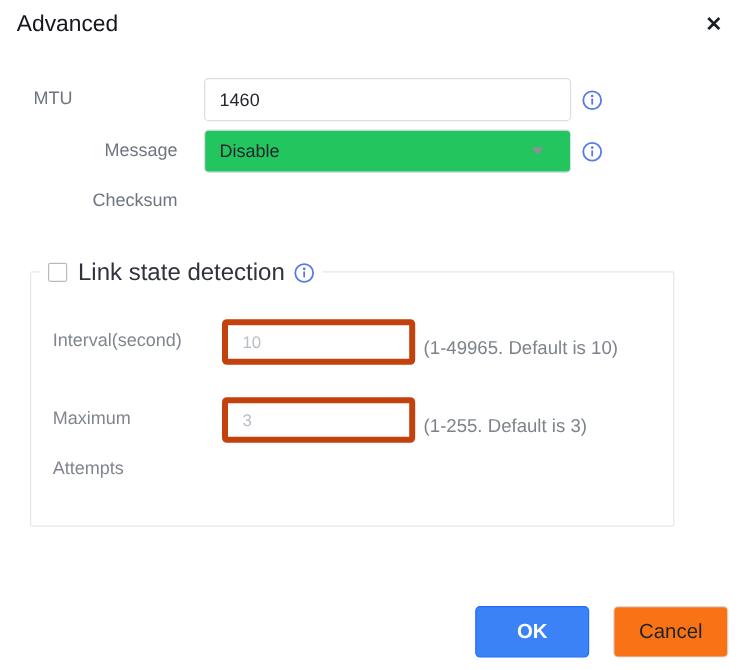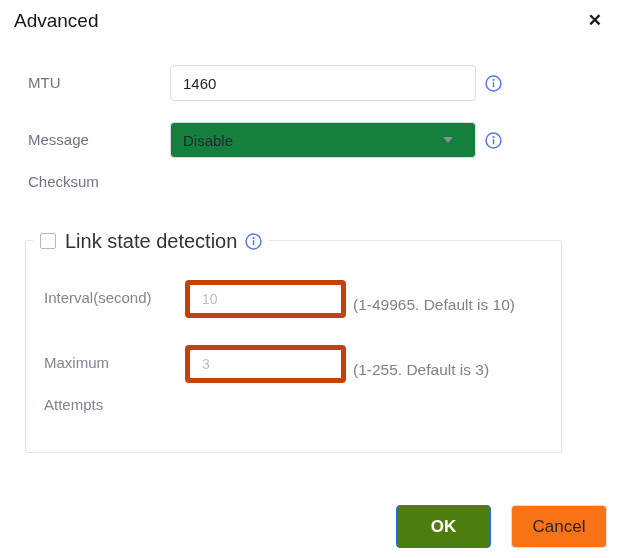--- a/index.html
+++ b/index.html
@@ -8,28 +8,28 @@
   .dialog { position:relative; width:618px; height:558px; background:#fff; overflow:hidden; }
 
   
   .header { display:flex; justify-content:space-between; align-items:flex-start; padding:8px 16px 0 14px; height:34px; }
   .title { font-size:19px; line-height:26px; font-weight:400; color:#15171d; }
   .close { font-size:17px; line-height:22px; color:#1a1d23; cursor:pointer; margin-top:2px; font-weight:600; }
 
   
   .row { display:flex; align-items:flex-start; margin-left:28px; }
   .row.first { margin-top:31px; }
-  .row.second { margin-top:18px; }
+  .row.second { margin-top:4px;text-align:right; }
   .flabel { width:120px; margin-right:22px; font-size:15px; line-height:42px; margin-top:-3px; color:#6e7480; }
 
   .text-input { width:306px; height:36px; border:1px solid #d9dde4; border-radius:4px; padding:0 12px;
                 font-family:"Liberation Sans", sans-serif; font-size:15px; color:#23262e; outline:none; background:#fff; }
 
   .select { width:306px; height:36px; border:1px solid #d9dde4; border-radius:4px; padding:0 12px;
-            display:flex; align-items:center; justify-content:space-between; cursor:pointer; background:#15803d; }
+            display:flex; align-items:center; justify-content:space-between; cursor:pointer; background:#22c55e; }
   .select .sel-text { font-size:15px; color:#23262e; }
   .caret { width:0; height:0; border-left:5px solid transparent; border-right:5px solid transparent;
            border-top:6px solid #8b9099; margin-right:10px; }
 
   .info { margin-left:9px; margin-top:10px; display:inline-flex; cursor:pointer; flex:none; }
 
   
   .group { position:relative; margin:37px 56px 0 25px; width:537px; height:213px;
            border:1px solid #e3e6ee; border-radius:2px; }
   .legend { position:absolute; top:-11px; left:7px; background:#fff; padding:0 7px;
@@ -43,21 +43,21 @@
   .row.inner.i2 { margin-top:26px; }
   .flabel.inner { color:#80858f; margin-right:21px; }
   .mini-input { width:161px; height:38px; border:5px solid #c2410c; border-radius:4px; padding:0 12px;
                 font-family:"Liberation Sans", sans-serif; font-size:14px; background:#fff; color:#b9bdc6; }
   .mini-input::placeholder { color:#b9bdc6; opacity:1; }
   .hint { margin-left:7px; margin-top:16px; font-size:15.5px; color:#7d828c; white-space:nowrap; }
 
   
   .footer { position:absolute; right:11px; bottom:10px; display:flex; gap:20px; }
   .btn { height:43px; border-radius:4px; font-family:"Liberation Sans", sans-serif; font-size:17px; cursor:pointer; }
-  .btn-ok { width:95px; background:#4d7c0f; border:1px solid #236df5; color:#fff; font-weight:600; }
+  .btn-ok { width:95px; background:#3b82f6; border:1px solid #236df5; color:#fff; font-weight:600; }
   .btn-cancel { width:96px; background:#f97316; border:1px solid #d9dce0; color:#1f2329; }
 </style>
 </head>
 <body>
 
 <div class="dialog">
 
   <div class="header">
     <div class="title">Advanced</div>
     <div class="close">✕</div>

